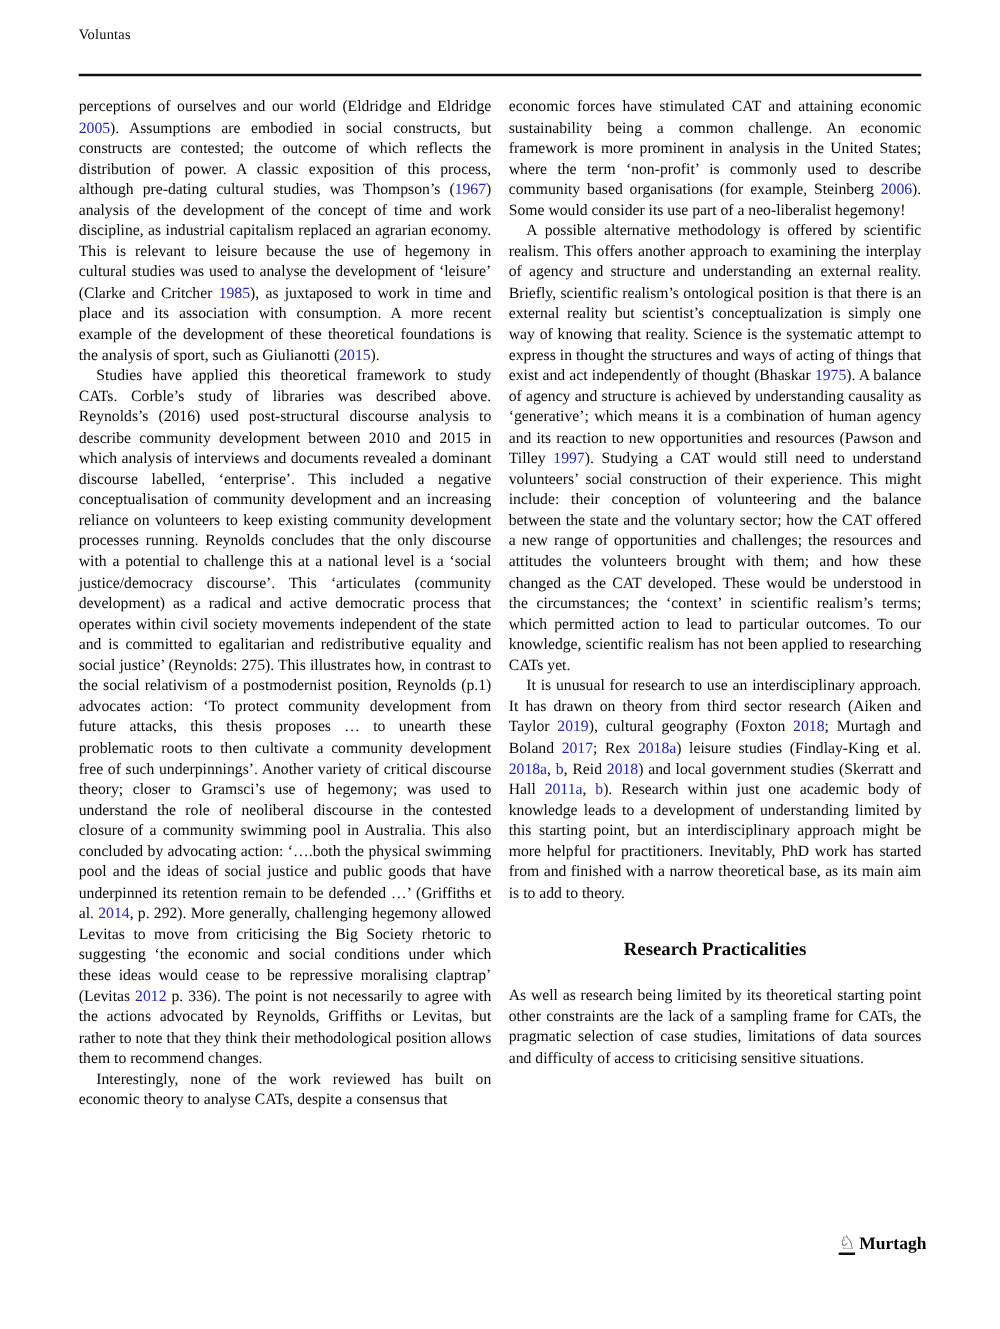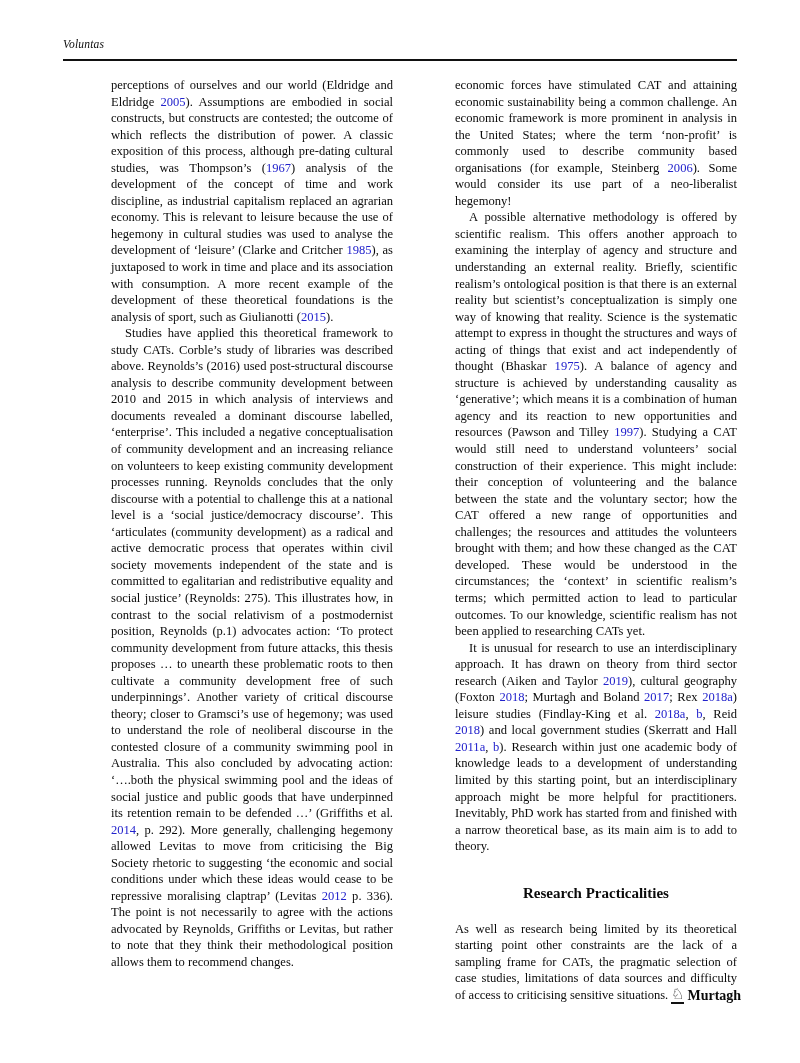--- a/index.html
+++ b/index.html
@@ -12,25 +12,24 @@
     width: 800px;
     height: 1063px;
     background: #ffffff;
     font-family: "Liberation Serif", serif;
     color: #0a0a0a;
     overflow: hidden;
   }
   .running-head {
     position: absolute;
     left: 63px;
-    top: 38px;
+    top: 22px;
     width: 674px;
     font-size: 11.5px;
     letter-spacing: 0.2px;
-    font-style: italic;
   }
   .header-rule {
     position: absolute;
     left: 63px;
     top: 59px;
     width: 674px;
     height: 0;
     border-top: 2px solid #111111;
   }
   .content {
@@ -39,21 +38,20 @@
     top: 77px;
     width: 674px;
     display: flex;
     gap: 14px;
   }
   .col {
     width: 330px;
     font-size: 12.55px;
     line-height: 16.55px;
     text-align: justify;
-    margin-left: 48px;
   }
   .para {
     margin: 0;
     padding: 0;
   }
   .para.indent {
     text-indent: 14px;
   }
   .cite-link {
     color: #2222cc;
@@ -92,20 +90,21 @@
 <div class="page">
 
   <div class="running-head">Voluntas</div>
 
   <div class="header-rule"></div>
 
   <div class="content">
     <div class="col">
         <p class="para"><span>perceptions of ourselves and our world (Eldridge and Eldridge </span><span class="cite-link">2005</span><span>). Assumptions are embodied in social constructs, but constructs are contested; the outcome of which reflects the distribution of power. A classic exposition of this process, although pre-dating cultural studies, was Thompson’s (</span><span class="cite-link">1967</span><span>) analysis of the development of the concept of time and work discipline, as industrial capitalism replaced an agrarian economy. This is relevant to leisure because the use of hegemony in cultural studies was used to analyse the development of ‘leisure’ (Clarke and Critcher </span><span class="cite-link">1985</span><span>), as juxtaposed to work in time and place and its association with consumption. A more recent example of the development of these theoretical foundations is the analysis of sport, such as Giulianotti (</span><span class="cite-link">2015</span><span>).</span></p>
         <p class="para indent"><span>Studies have applied this theoretical framework to study CATs. Corble’s study of libraries was described above. Reynolds’s (2016) used post-structural discourse analysis to describe community development between 2010 and 2015 in which analysis of interviews and documents revealed a dominant discourse labelled, ‘enterprise’. This included a negative conceptualisation of community development and an increasing reliance on volunteers to keep existing community development processes running. Reynolds concludes that the only discourse with a potential to challenge this at a national level is a ‘social justice/democracy discourse’. This ‘articulates (community development) as a radical and active democratic process that operates within civil society movements independent of the state and is committed to egalitarian and redistributive equality and social justice’ (Reynolds: 275). This illustrates how, in contrast to the social relativism of a postmodernist position, Reynolds (p.1) advocates action: ‘To protect community development from future attacks, this thesis proposes … to unearth these problematic roots to then cultivate a community development free of such underpinnings’. Another variety of critical discourse theory; closer to Gramsci’s use of hegemony; was used to understand the role of neoliberal discourse in the contested closure of a community swimming pool in Australia. This also concluded by advocating action: ‘….both the physical swimming pool and the ideas of social justice and public goods that have underpinned its retention remain to be defended …’ (Griffiths et al. </span><span class="cite-link">2014</span><span>, p. 292). More generally, challenging hegemony allowed Levitas to move from criticising the Big Society rhetoric to suggesting ‘the economic and social conditions under which these ideas would cease to be repressive moralising claptrap’ (Levitas </span><span class="cite-link">2012</span><span> p. 336). The point is not necessarily to agree with the actions advocated by Reynolds, Griffiths or Levitas, but rather to note that they think their methodological position allows them to recommend changes.</span></p>
+        <p class="para indent"><span>Interestingly, none of the work reviewed has built on economic theory to analyse CATs, despite a consensus that</span></p>
       </div>
     <div class="col">
         <p class="para"><span>economic forces have stimulated CAT and attaining economic sustainability being a common challenge. An economic framework is more prominent in analysis in the United States; where the term ‘non-profit’ is commonly used to describe community based organisations (for example, Steinberg </span><span class="cite-link">2006</span><span>). Some would consider its use part of a neo-liberalist hegemony!</span></p>
         <p class="para indent"><span>A possible alternative methodology is offered by scientific realism. This offers another approach to examining the interplay of agency and structure and understanding an external reality. Briefly, scientific realism’s ontological position is that there is an external reality but scientist’s conceptualization is simply one way of knowing that reality. Science is the systematic attempt to express in thought the structures and ways of acting of things that exist and act independently of thought (Bhaskar </span><span class="cite-link">1975</span><span>). A balance of agency and structure is achieved by understanding causality as ‘generative’; which means it is a combination of human agency and its reaction to new opportunities and resources (Pawson and Tilley </span><span class="cite-link">1997</span><span>). Studying a CAT would still need to understand volunteers’ social construction of their experience. This might include: their conception of volunteering and the balance between the state and the voluntary sector; how the CAT offered a new range of opportunities and challenges; the resources and attitudes the volunteers brought with them; and how these changed as the CAT developed. These would be understood in the circumstances; the ‘context’ in scientific realism’s terms; which permitted action to lead to particular outcomes. To our knowledge, scientific realism has not been applied to researching CATs yet.</span></p>
         <p class="para indent"><span>It is unusual for research to use an interdisciplinary approach. It has drawn on theory from third sector research (Aiken and Taylor </span><span class="cite-link">2019</span><span>), cultural geography (Foxton </span><span class="cite-link">2018</span><span>; Murtagh and Boland </span><span class="cite-link">2017</span><span>; Rex </span><span class="cite-link">2018a</span><span>) leisure studies (Findlay-King et al. </span><span class="cite-link">2018a</span><span>, </span><span class="cite-link">b</span><span>, Reid </span><span class="cite-link">2018</span><span>) and local government studies (Skerratt and Hall </span><span class="cite-link">2011a</span><span>, </span><span class="cite-link">b</span><span>). Research within just one academic body of knowledge leads to a development of understanding limited by this starting point, but an interdisciplinary approach might be more helpful for practitioners. Inevitably, PhD work has started from and finished with a narrow theoretical base, as its main aim is to add to theory.</span></p>
         <h2 class="section-heading">Research Practicalities</h2>
         <p class="para"><span>As well as research being limited by its theoretical starting point other constraints are the lack of a sampling frame for CATs, the pragmatic selection of case studies, limitations of data sources and difficulty of access to criticising sensitive situations.</span></p>
       </div>
   </div>
 

